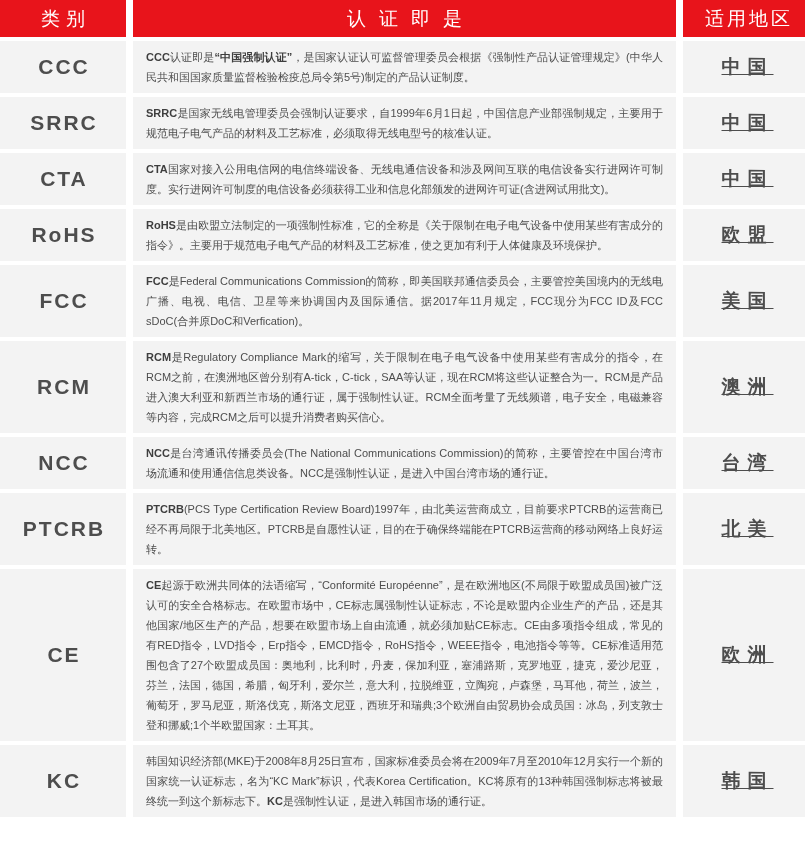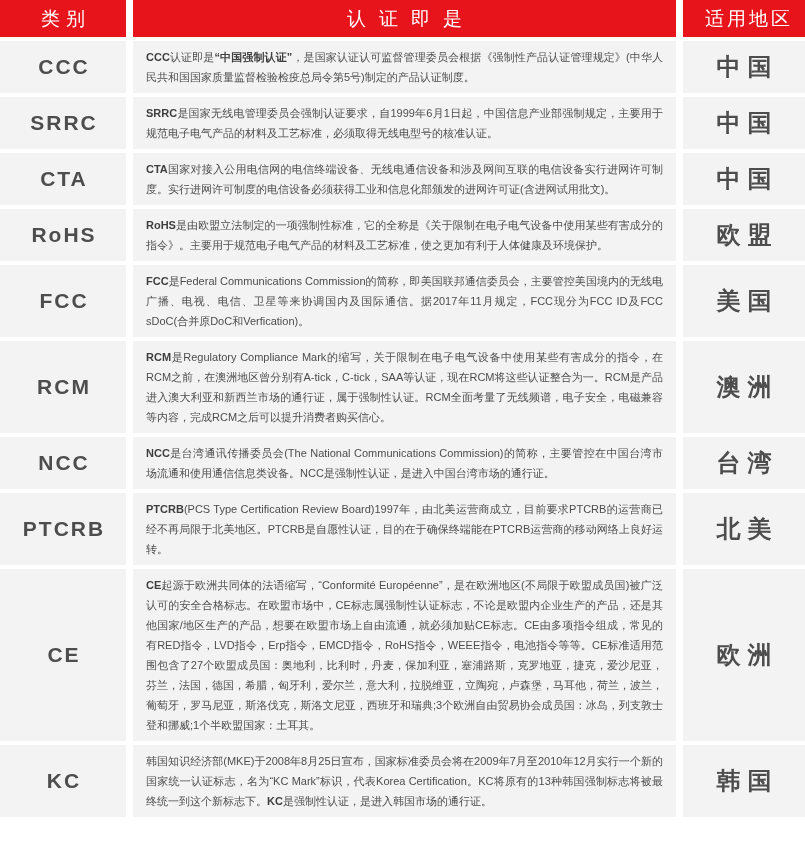--- a/index.html
+++ b/index.html
@@ -53,24 +53,25 @@
     line-height: 20px;
     color: var(--text, #4d4d4d);
     text-align: justify;
   }
   .lead {
     font-weight: bold;
     color: var(--lead-text, #3e3e3e);
   }
   .cell.region {
     font-weight: bold;
-    font-size: 24px;
+    font-size: 19px;
     color: var(--text, #4d4d4d);
     letter-spacing: 7px;
     padding-left: 7px;
+    text-decoration: underline;
   }
 </style>
 </head>
 <body>
 
 <div class="table">
   <div class="thead">
     <div class="hcell cat">类别</div>
     <div class="hcell intro">认证即是</div>
     <div class="hcell region">适用地区</div>

